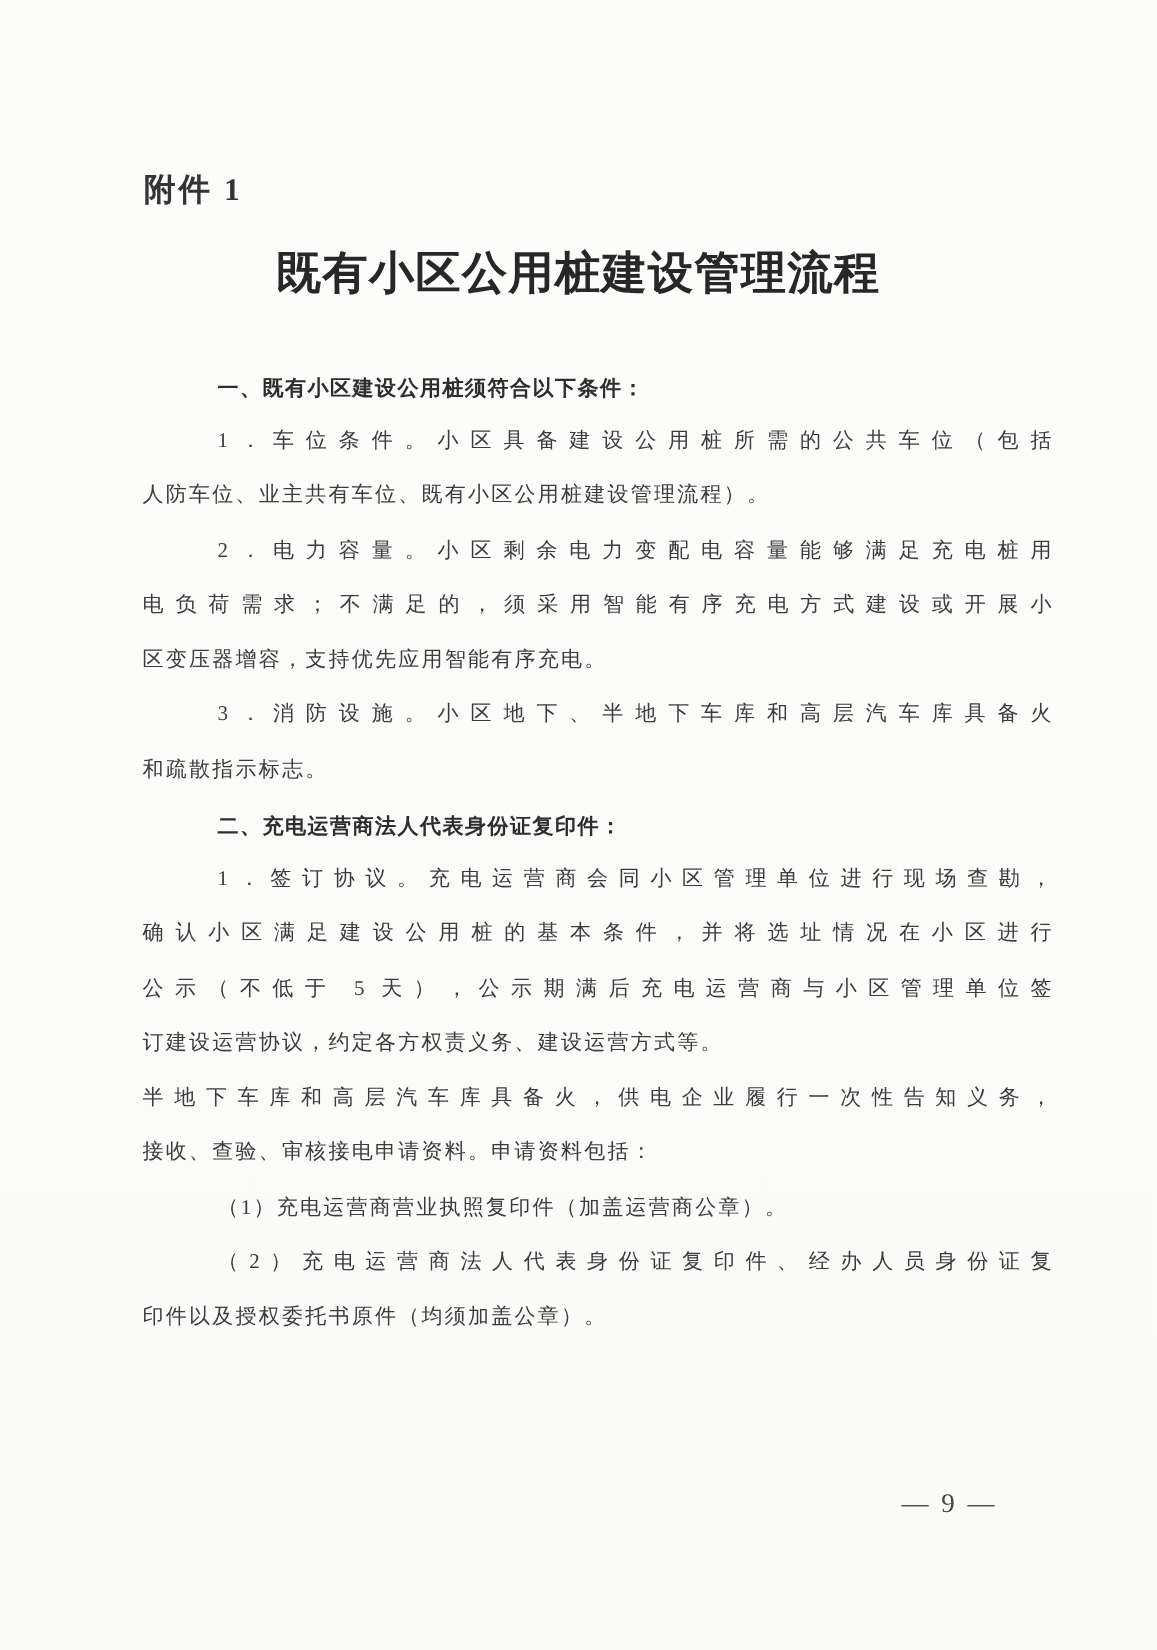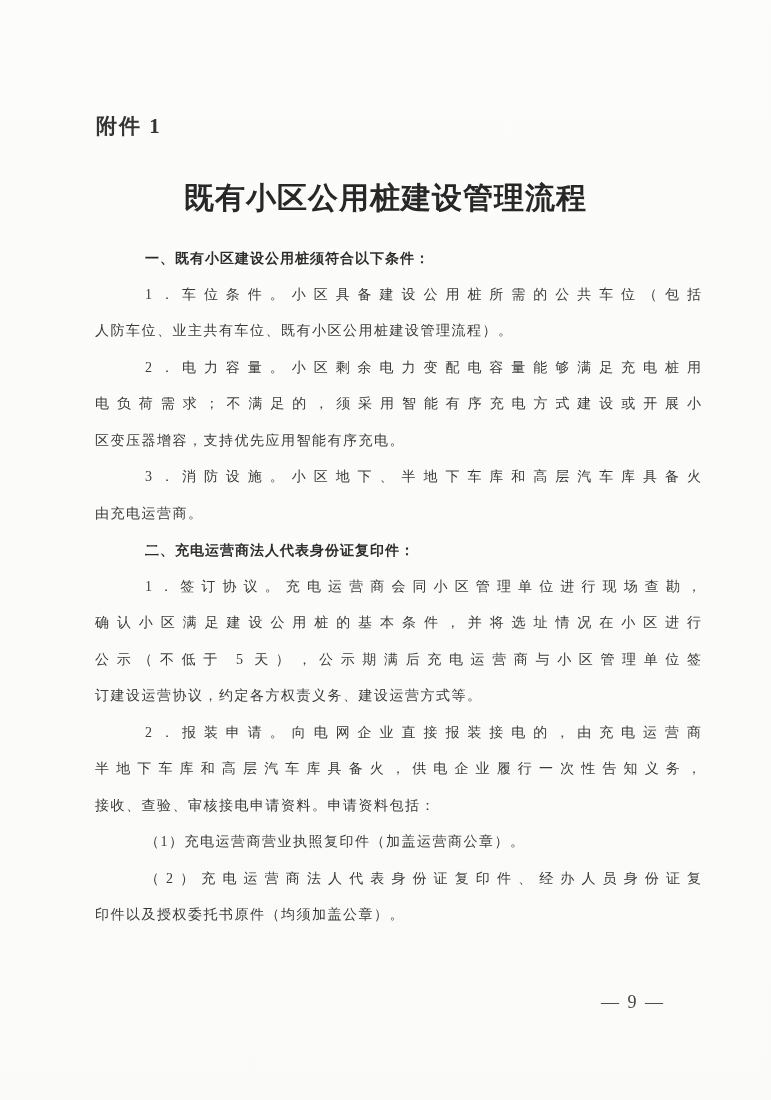--- a/index.html
+++ b/index.html
@@ -50,37 +50,36 @@
     font-size: 18px; color: #454545; letter-spacing: 2px; white-space: nowrap;
   }
 </style>
 </head>
 <body>
 
 <div class="page">
 
   <div class="attachment-label">附件 1</div>
 
-  <h1 class="doc-title" style="margin:16px;">既有小区公用桩建设管理流程</h1>
+  <h1 class="doc-title" style="margin:0;">既有小区公用桩建设管理流程</h1>
 
   <div class="doc-body">
       <div class="line heading-line">一、既有小区建设公用桩须符合以下条件：</div>
       <div class="line body-line indent justify">1．车位条件。小区具备建设公用桩所需的公共车位（包括</div>
       <div class="line body-line">人防车位、业主共有车位、既有小区公用桩建设管理流程）。</div>
       <div class="line body-line indent justify">2．电力容量。小区剩余电力变配电容量能够满足充电桩用</div>
       <div class="line body-line justify">电负荷需求；不满足的，须采用智能有序充电方式建设或开展小</div>
       <div class="line body-line">区变压器增容，支持优先应用智能有序充电。</div>
       <div class="line body-line indent justify">3．消防设施。小区地下、半地下车库和高层汽车库具备火</div>
-      <div class="line body-line">由充电运营商。</div>
+      <div class="line body-line">和疏散指示标志。</div>
       <div class="line heading-line">二、充电运营商法人代表身份证复印件：</div>
       <div class="line body-line indent justify">1．签订协议。充电运营商会同小区管理单位进行现场查勘，</div>
       <div class="line body-line justify">确认小区满足建设公用桩的基本条件，并将选址情况在小区进行</div>
       <div class="line body-line justify">公示（不低于 5 天），公示期满后充电运营商与小区管理单位签</div>
       <div class="line body-line">订建设运营协议，约定各方权责义务、建设运营方式等。</div>
-      <div class="line body-line indent justify">2．报装申请。向电网企业直接报装接电的，由充电运营商</div>
       <div class="line body-line justify">半地下车库和高层汽车库具备火，供电企业履行一次性告知义务，</div>
       <div class="line body-line">接收、查验、审核接电申请资料。申请资料包括：</div>
       <div class="line body-line indent">（1）充电运营商营业执照复印件（加盖运营商公章）。</div>
       <div class="line body-line indent justify">（2）充电运营商法人代表身份证复印件、经办人员身份证复</div>
       <div class="line body-line">印件以及授权委托书原件（均须加盖公章）。</div>
     </div>
 
   <div class="page-number">— 9 —</div>
 
 </div>

